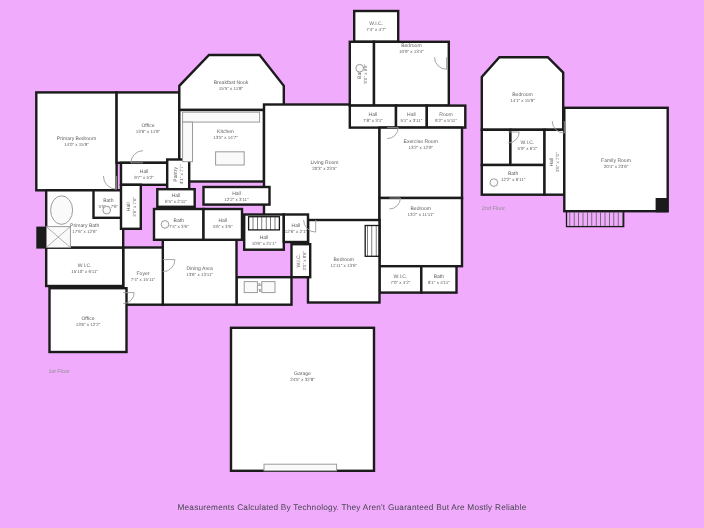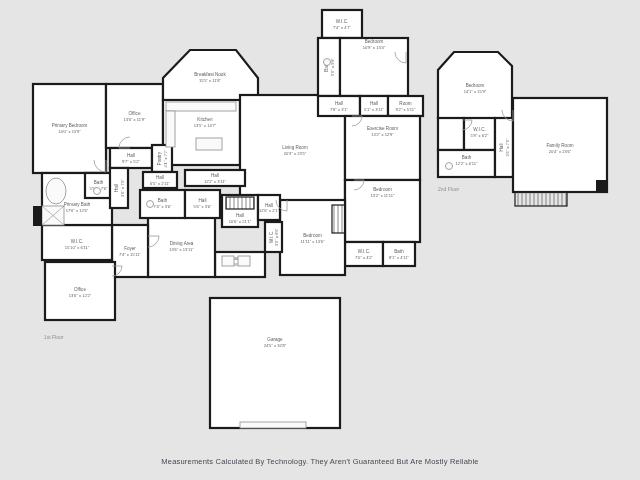--- a/index.html
+++ b/index.html
@@ -1,16 +1,16 @@
 <!DOCTYPE html>
 <html style="--wall: #1b1b1b; --label: #5f5f5f; --fixture: #9a9a9a; --floor: #8f8f8f; --footer: #474752;"><head>
 <meta charset="utf-8">
 <style>
   html,body{margin:0;padding:0;background:#ffffff;}
-  .page{position:relative;width:640px;height:480px;background:#e5e5e5;overflow:hidden;
+  .page{position:relative;width:640px;height:480px;background:#f0abfc;overflow:hidden;
         font-family:"Liberation Sans",sans-serif;}
   #plan{position:absolute;left:0;top:0;}
   .room-shape{fill:#ffffff;stroke:var(--wall,#1b1b1b);stroke-width:2.2;stroke-linejoin:miter;}
   .room-label{font-family:"Liberation Sans",sans-serif;font-size:4.6px;fill:var(--label,#5f5f5f);
               text-anchor:middle;}
   .room-dims{font-size:4.1px;}
   .floor-label{font-family:"Liberation Sans",sans-serif;font-size:5px;fill:var(--floor,#8f8f8f);}
   .door-arc{fill:none;stroke:var(--fixture,#9a9a9a);stroke-width:0.8;}
   .fixture{fill:#fafafa;stroke:var(--fixture,#9a9a9a);stroke-width:0.9;}
   .fixture-line{stroke:var(--fixture,#9a9a9a);stroke-width:0.7;}

